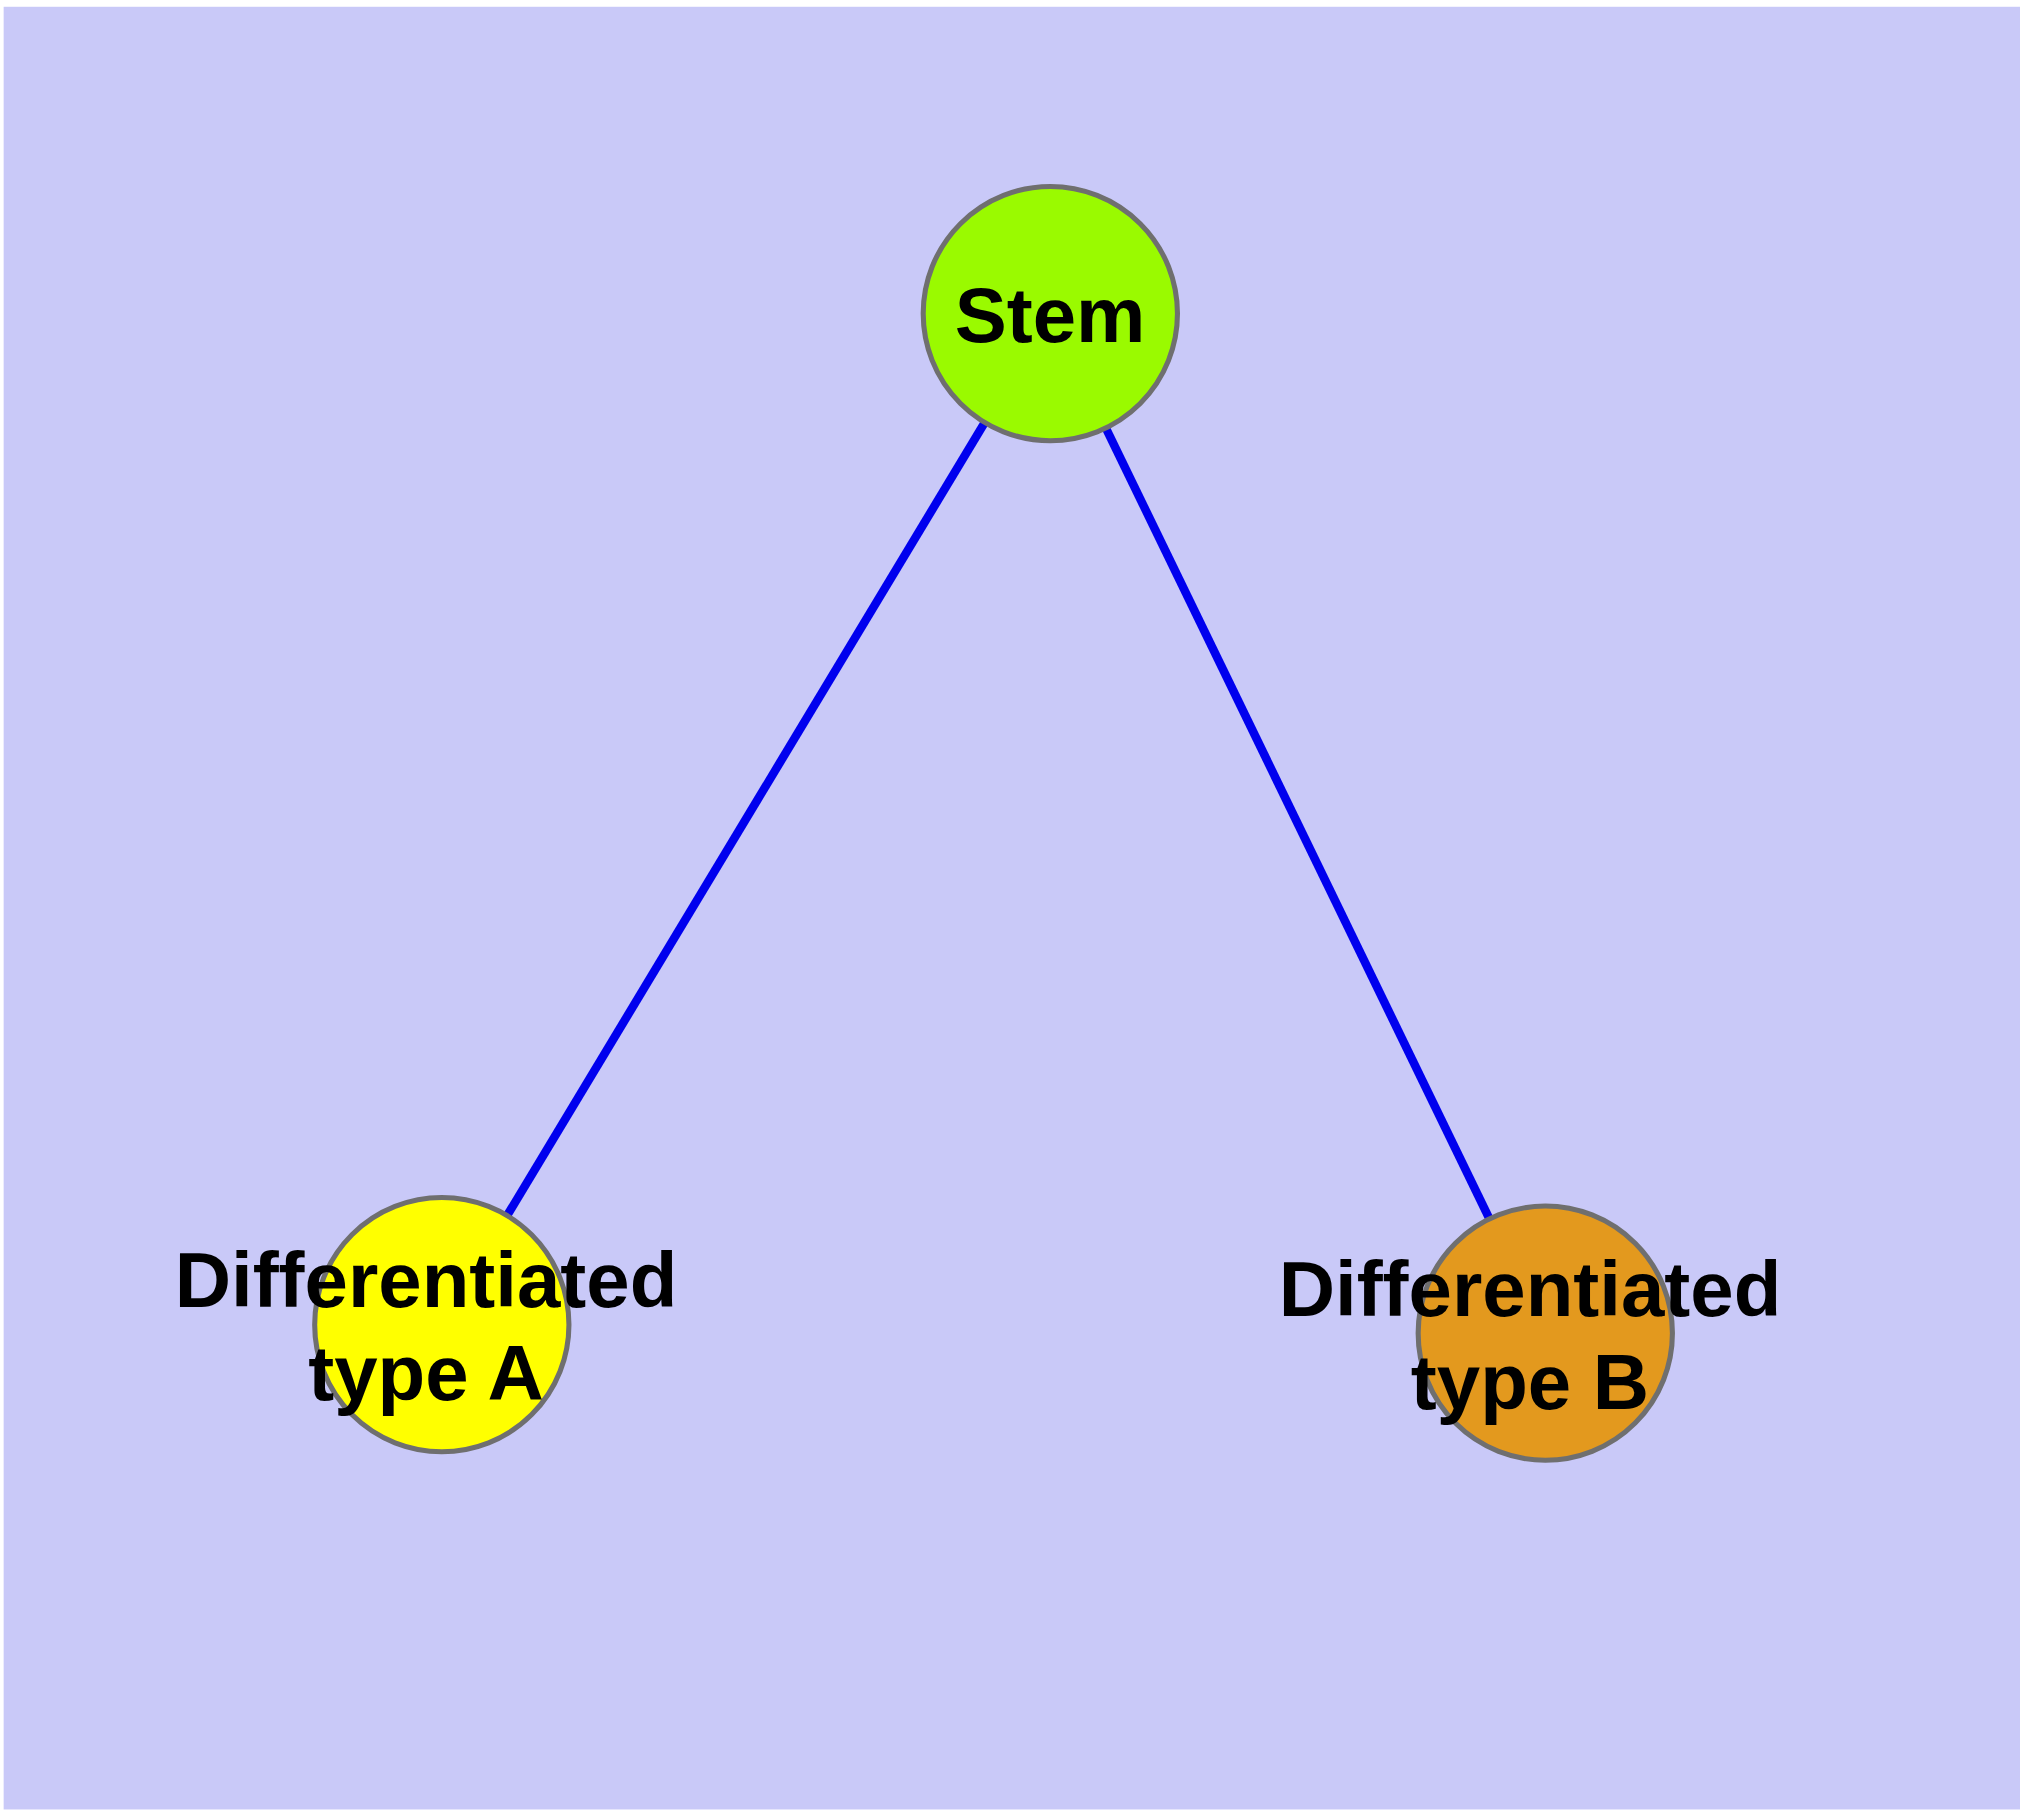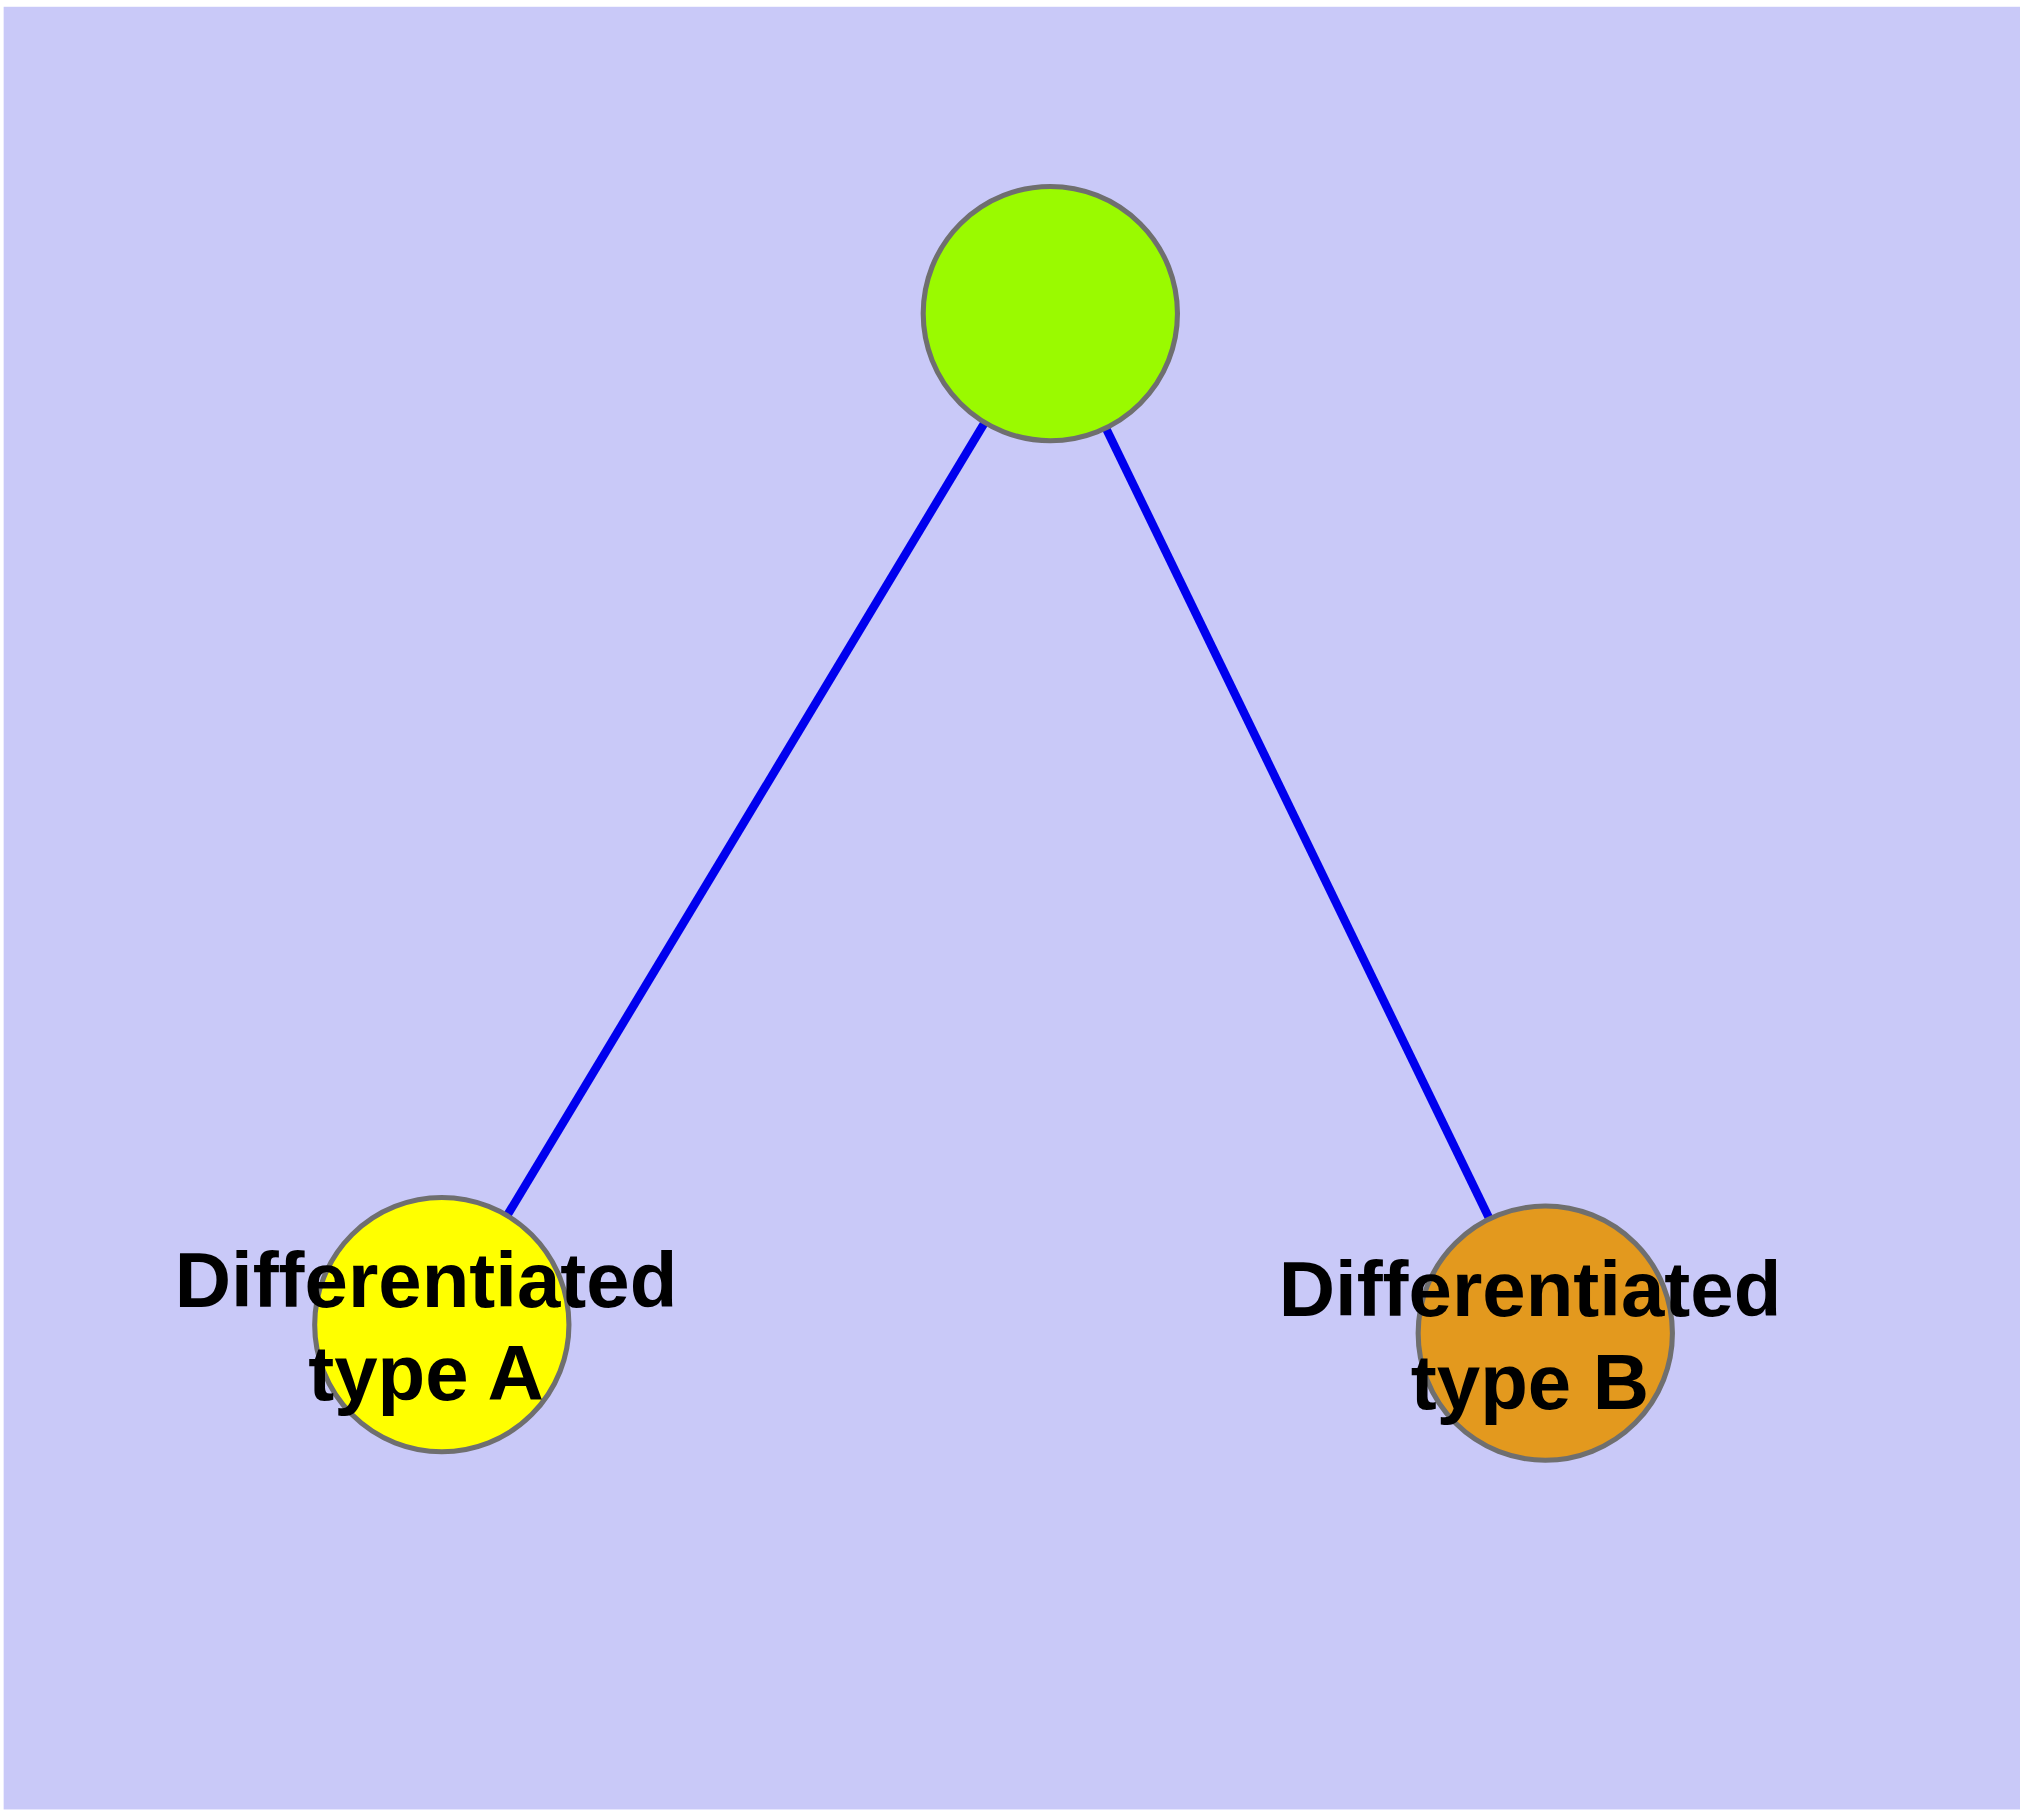--- a/index.html
+++ b/index.html
@@ -53,20 +53,21 @@
     <rect fill="#c9c9f8" x="4" y="8" width="2380" height="2127"></rect>
 
     <line class="edge-line" stroke="#0000ee" x1="1239" y1="370" x2="597" y2="1436"></line>
     <line class="edge-line" stroke="#0000ee" x1="1239" y1="370" x2="1758" y2="1440"></line>
 
     <circle class="node-circle" fill="#ffff00" stroke="#6f6f6f" cx="521" cy="1563" r="150"></circle>
     <circle class="node-circle" fill="#e3991e" stroke="#6f6f6f" cx="1823" cy="1573" r="150"></circle>
     <circle class="node-circle" fill="#9afa00" stroke="#6f6f6f" cx="1239" cy="370" r="150"></circle>
   </svg>
 
+  <div class="node-label" style="left:1050px; top:315px;">Stem</div>
 
   <div class="node-label" style="left:426px; top:1327px;">Differentiated
 type A</div>
 
   <div class="node-label" style="left:1530px; top:1336px;">Differentiated
 type B</div>
 
 </div>
 
 

